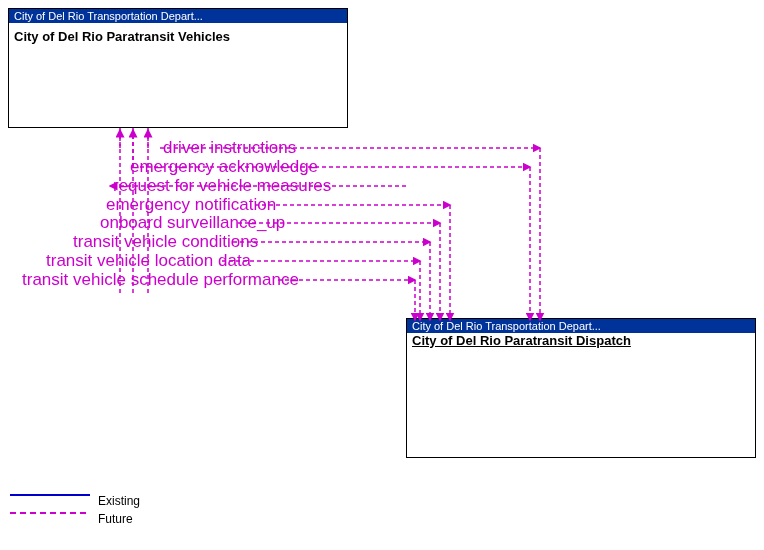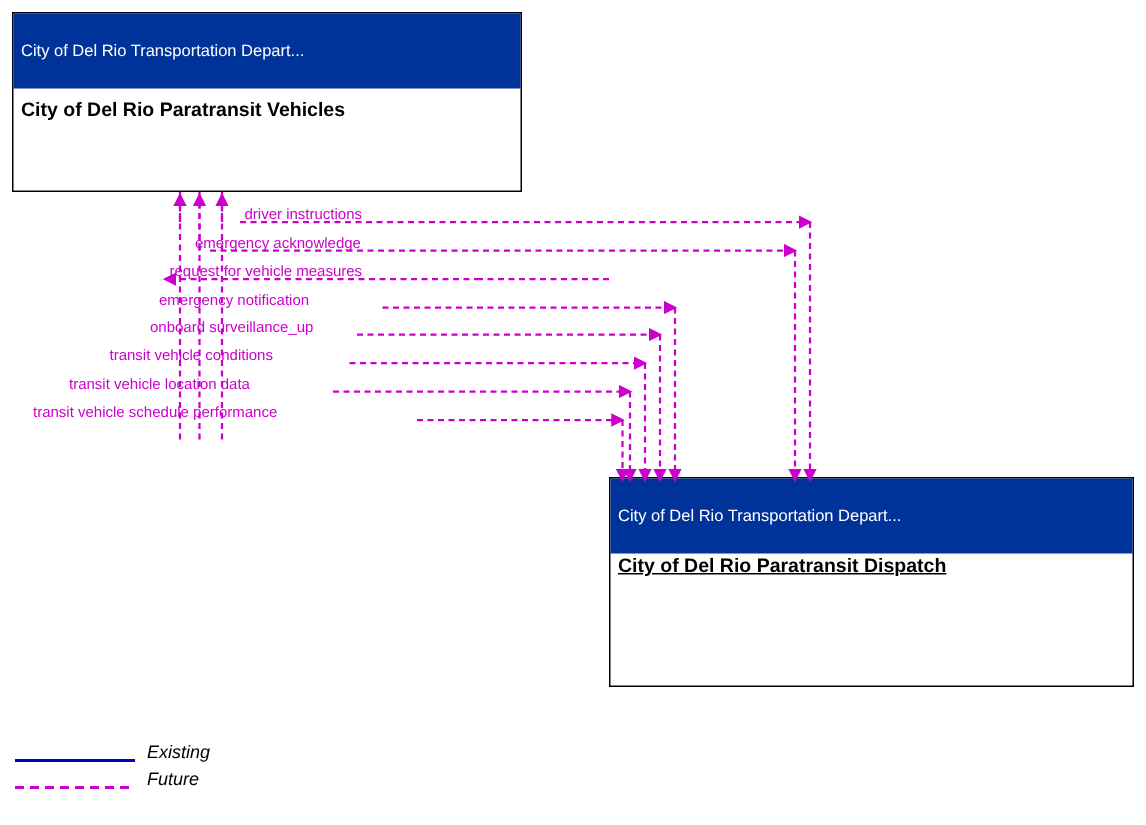--- a/index.html
+++ b/index.html
@@ -19,21 +19,21 @@
       top: 8px;
       left: 8px;
       width: 340px;
       height: 120px;
       border: 1px solid #000;
     }
     .box-header {
       background: #003399;
       color: #fff;
       font-size: 11px;
-      padding: 19px 5px;
+      padding: 1px 5px;
       white-space: nowrap;
       overflow: hidden;
       text-overflow: ellipsis;
     }
     .box-title {
       padding: 6px 5px;
       font-size: 13px;
       font-weight: bold;
       color: #000;
     }
@@ -59,33 +59,32 @@
     }
 
     
     .legend {
       position: absolute;
       bottom: 20px;
       left: 10px;
     }
     .legend-item {
       display: flex;
-      align-items: flex-end;
+      align-items: flex-start;
       margin-bottom: 4px;
-      font-style: italic;
     }
     .legend-label {
       font-size: 12px;
       color: #000;
     }
 
     
     .flow-label {
       position: absolute;
-      font-size: 10px;
+      font-size: 17px;
       color: #cc00cc;
       white-space: nowrap;
     }
   </style>
 </head>
 <body>
 
 <div class="box-vehicles">
   <div class="box-header">City of Del Rio Transportation Depart...</div>
   <div class="box-title">City of Del Rio Paratransit Vehicles</div>

